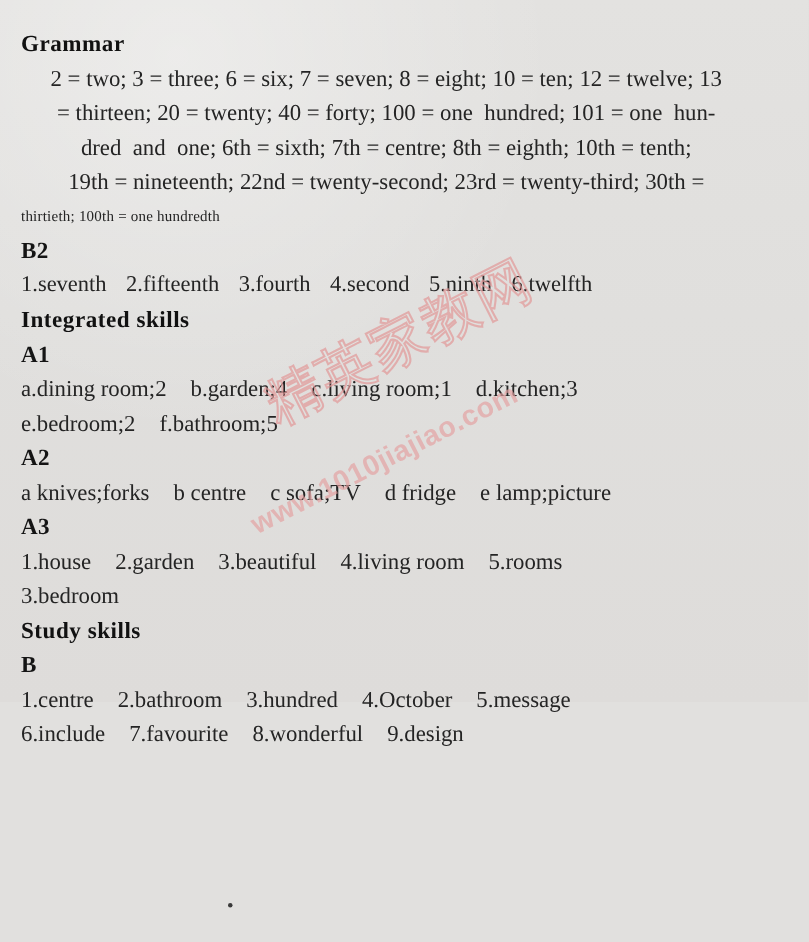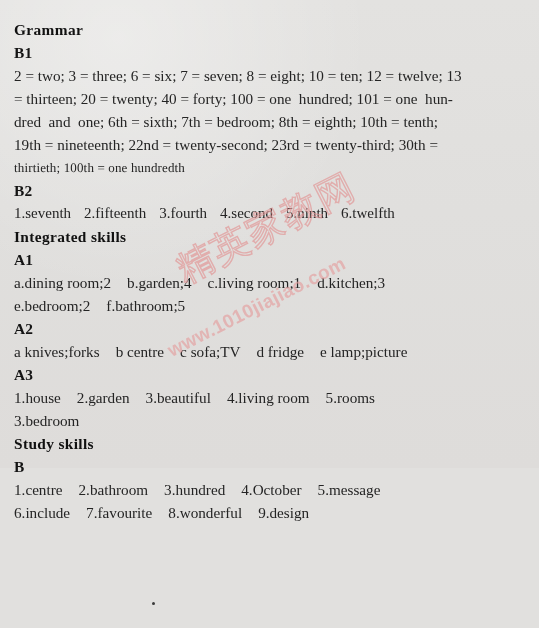--- a/index.html
+++ b/index.html
@@ -23,21 +23,21 @@
     height: 468px;
     box-sizing: border-box;
     padding: 18px 36px 0 14px;
     background:
       radial-gradient(circle at 22% 8%, rgba(255,255,255,0.35), rgba(255,255,255,0) 42%),
       linear-gradient(180deg, #e3e2e0 0%, #e0dfdd 45%, #dedcda 100%);
   }
 
   
   .line {
-    font-size: 13px;
+    font-size: 10px;
     line-height: 23px;
     letter-spacing: 0.15px;
     white-space: nowrap;
     color: #242424;
     text-rendering: geometricPrecision;
   }
   .heading {
     font-weight: bold;
     font-size: 15.4px;
     line-height: 23px;
@@ -63,21 +63,21 @@
     color: #242424;
   }
   .answers .item {
     display: inline-block;
     margin-right: 13px;
   }
   .answers .item:last-child { margin-right: 0; }
 
   .justified {
     display: flex;
-    justify-content: flex-start;
+    justify-content: center;
     font-size: 15.2px;
     line-height: 23px;
     color: #242424;
     padding-right: 2px;
   }
   .justified > span { white-space: pre; }
 
   .seq {
     font-size: 15.2px;
     line-height: 23px;
@@ -138,30 +138,29 @@
     border-radius: 50%;
   }
 </style>
 </head>
 <body>
 
 <div id="page">
 
   <div class="heading">Grammar</div>
 
-  <div class="label"><span class="num">B</span><span class="num">1</span></div>
 
   <div class="justified">
     <span>2 = two; 3 = three; 6 = six; 7 = seven; 8 = eight; 10 = ten; 12 = twelve; 13</span>
   </div>
   <div class="justified">
     <span>= thirteen; 20 = twenty; 40 = forty; 100 = one  hundred; 101 = one  hun-</span>
   </div>
   <div class="justified">
-    <span>dred  and  one; 6th = sixth; 7th = bedroom; 8th = eighth; 10th = tenth;</span>
+    <span>dred  and  one; 6th = sixth; 7th = centre; 8th = eighth; 10th = tenth;</span>
   </div>
   <div class="justified">
     <span>19th = nineteenth; 22nd = twenty-second; 23rd = twenty-third; 30th =</span>
   </div>
   <div class="line">thirtieth; 100th = one  hundredth</div>
 
   <div class="label"><span class="num">B</span><span class="num">2</span></div>
 
   <div class="answers">
     <span class="item">1.seventh</span><span class="item">2.fifteenth</span><span class="item">3.fourth</span><span class="item">4.second</span><span class="item">5.ninth</span><span class="item">6.twelfth</span>

